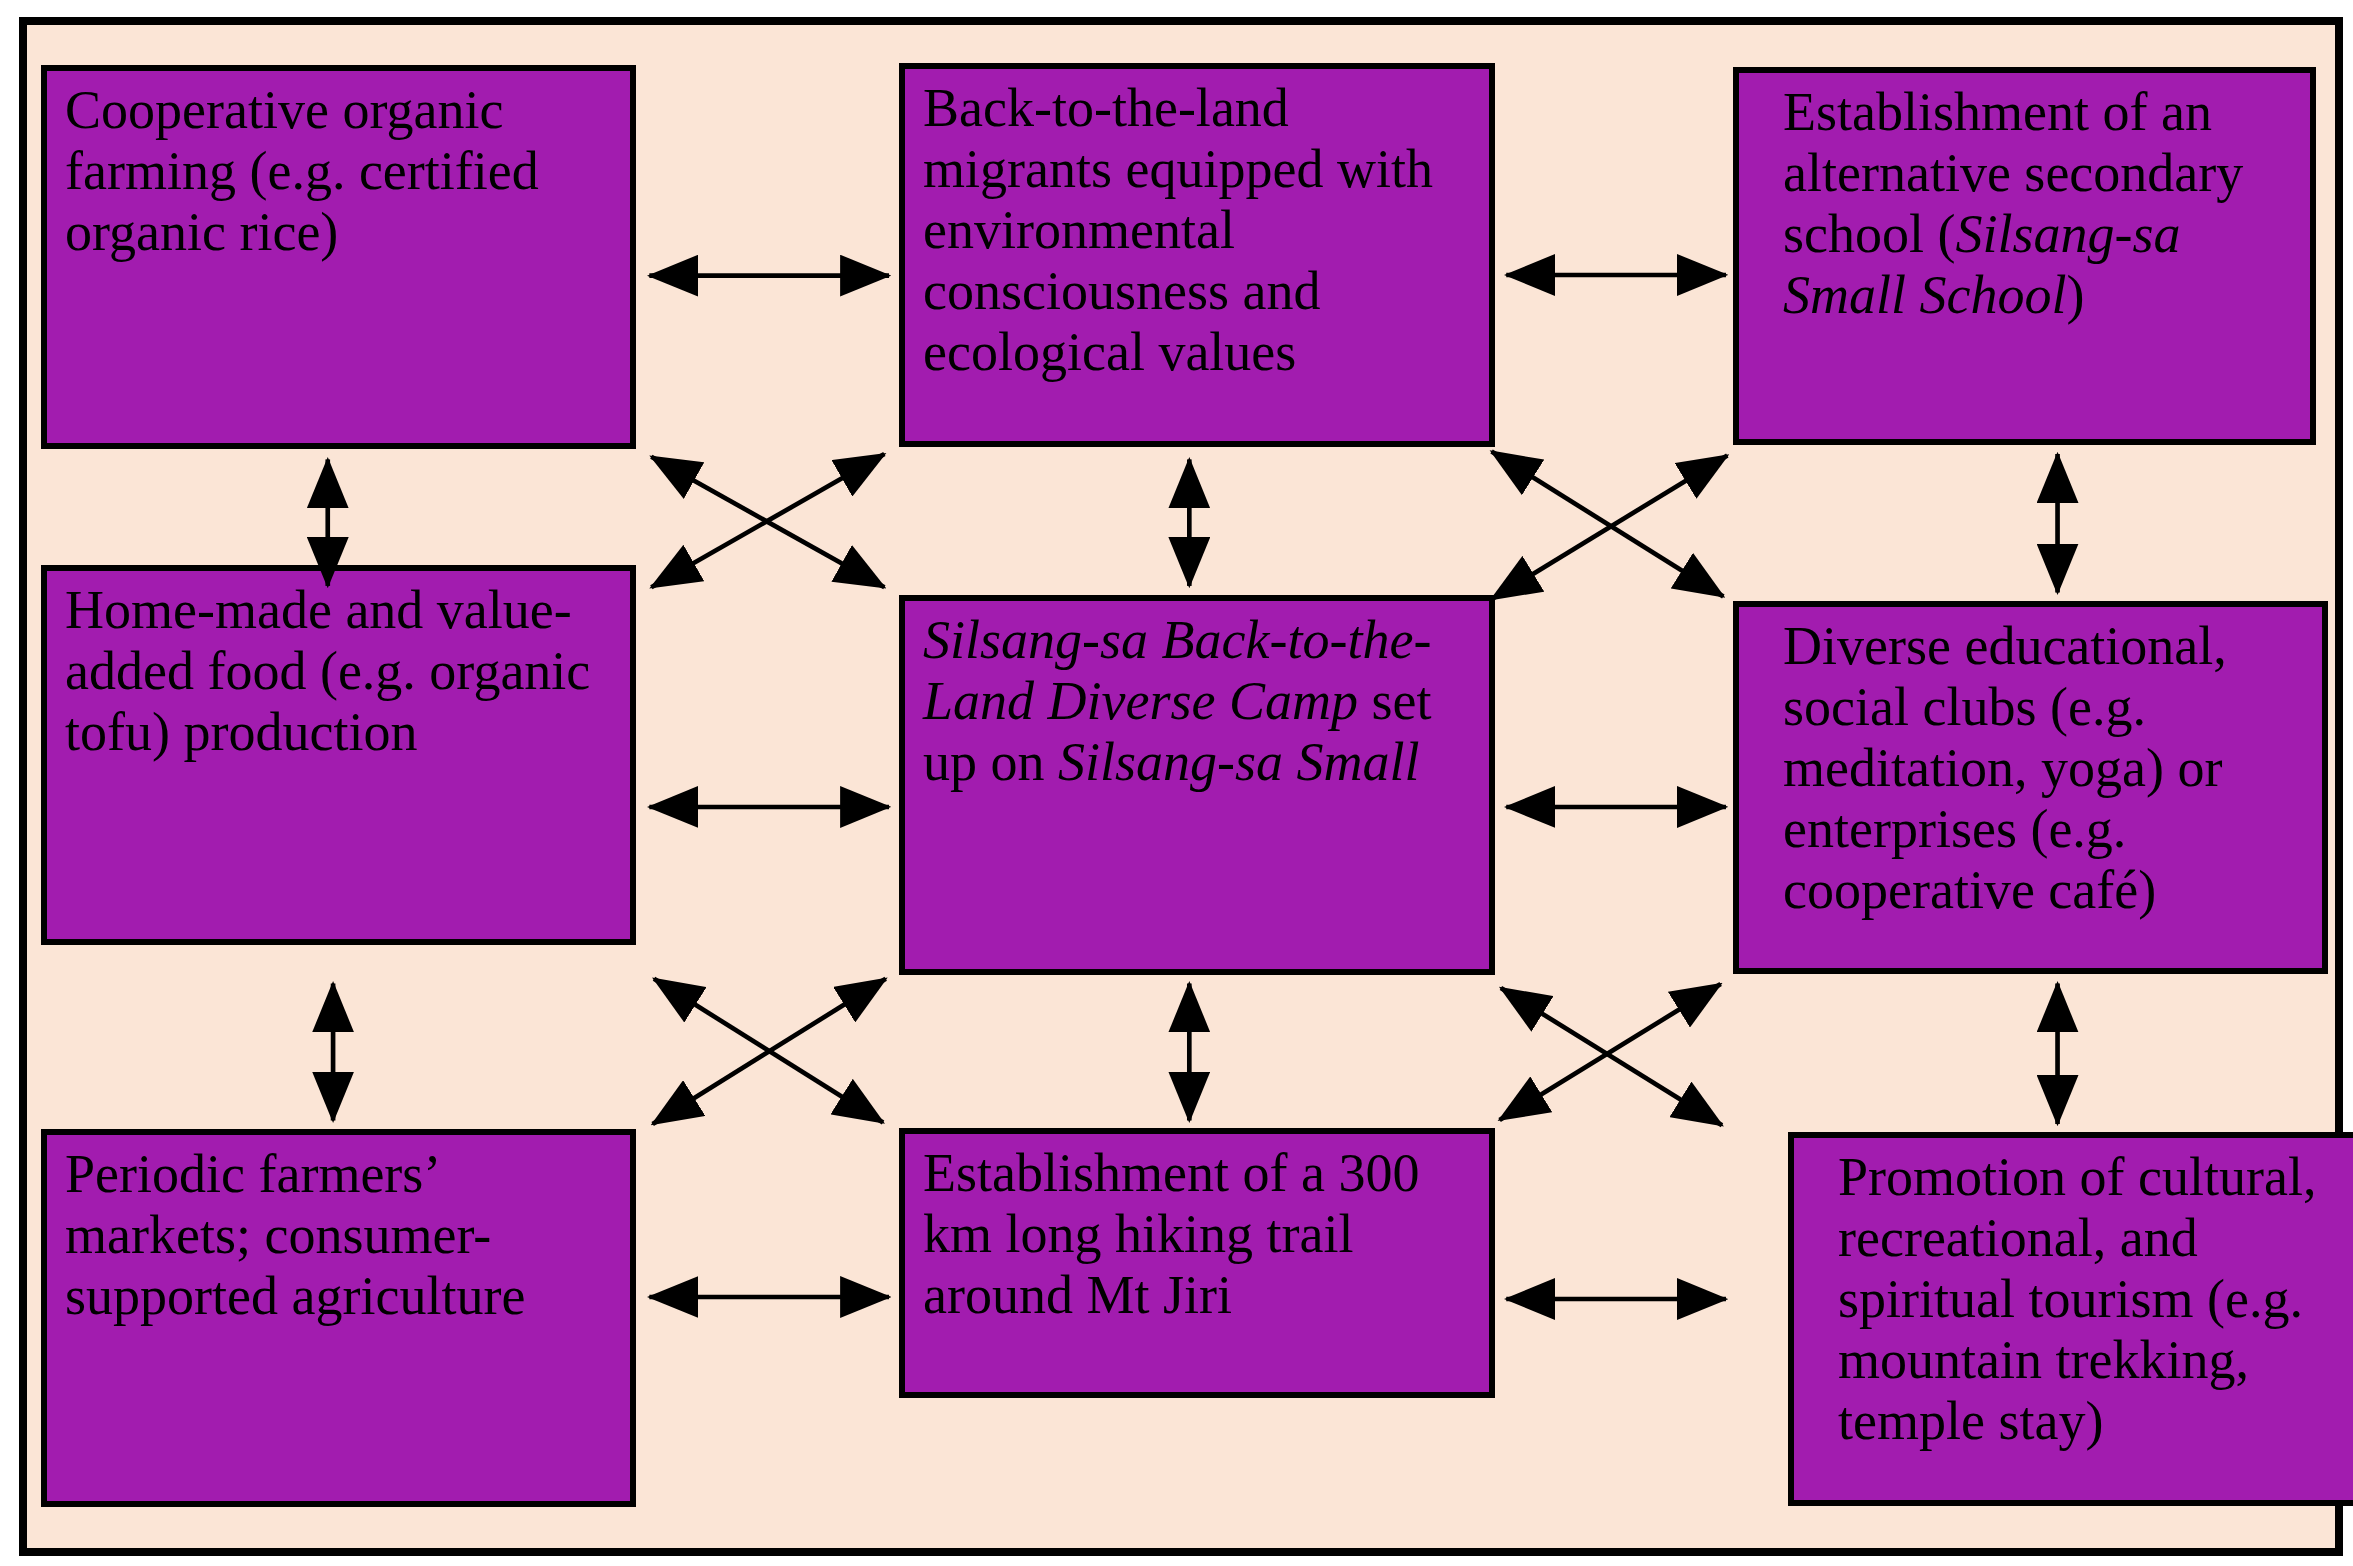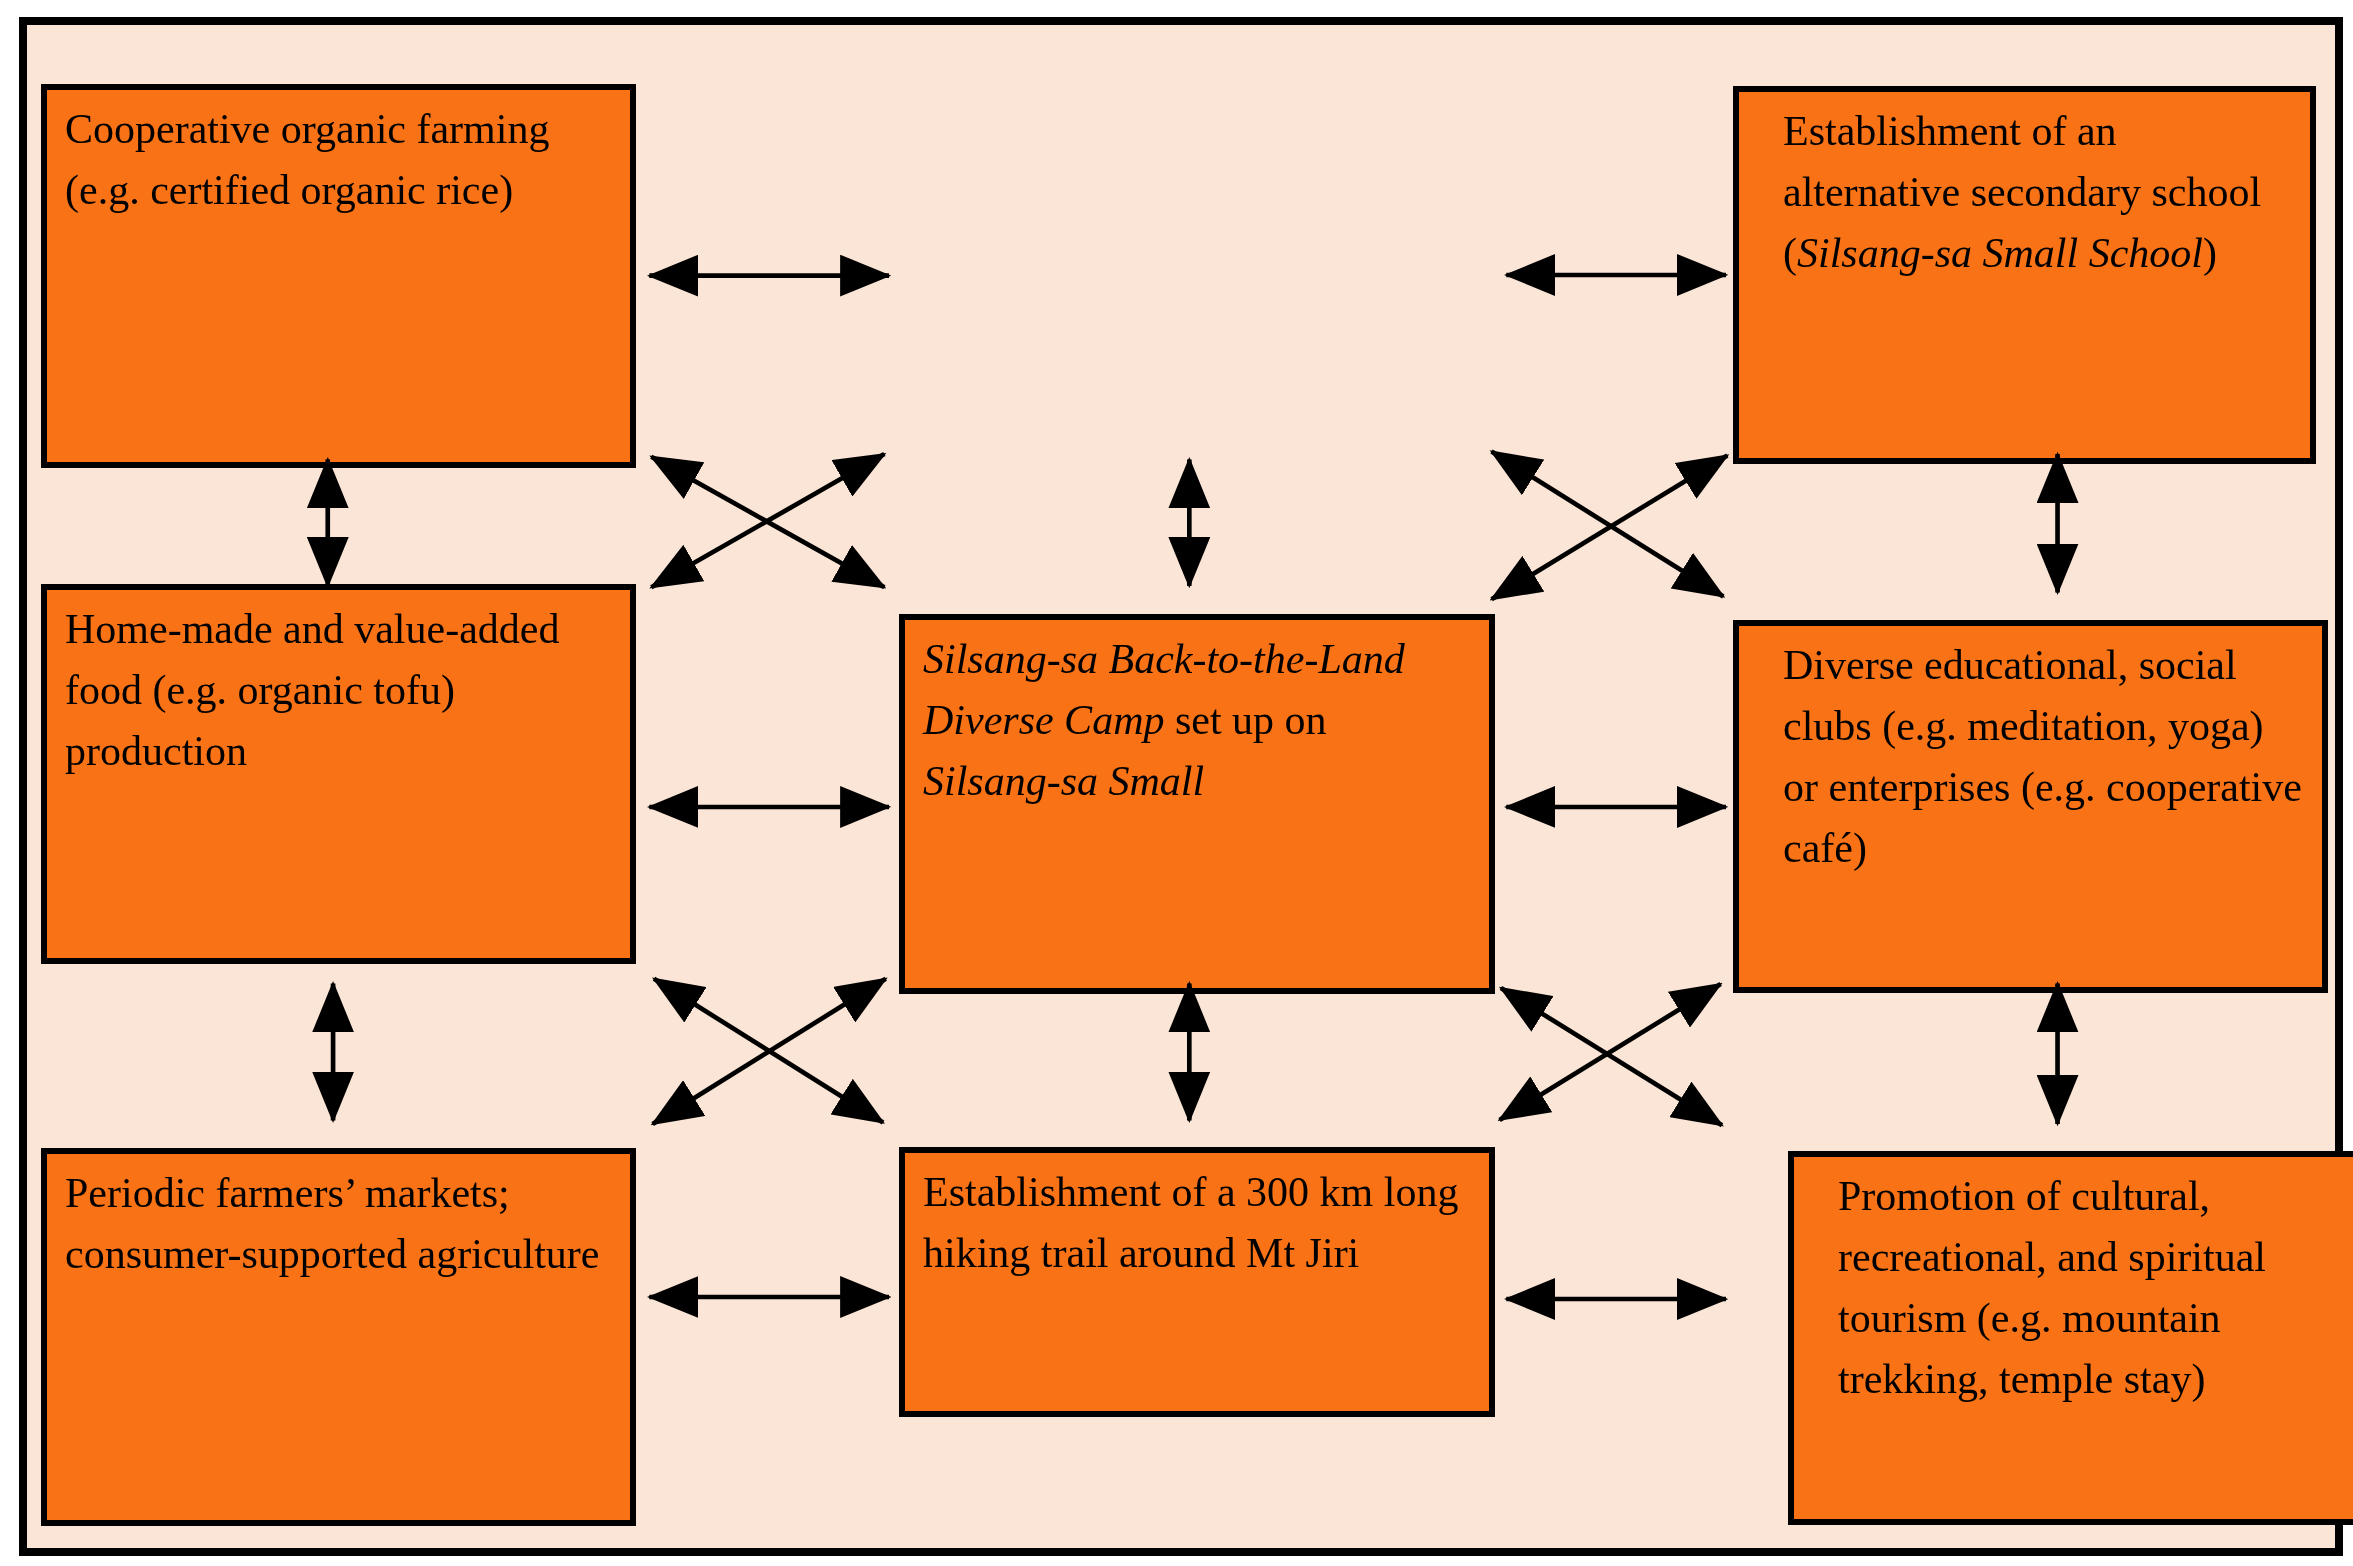--- a/index.html
+++ b/index.html
@@ -14,28 +14,27 @@
   .frame {
     position: absolute;
     left: 18.6px; top: 17.3px;
     width: 2324px; height: 1539px;
     background: #fbe5d6;
     border: 8px solid #000;
     box-sizing: border-box;
   }
   .box {
     position: absolute;
-    background: #f97316;
+    background: #a21caf;
     border: 6px solid #000;
     box-sizing: border-box;
-    font-size: 42px;
+    font-size: 54px;
     line-height: 61px;
     padding: 9.3px 15.3px 6.7px 18px;
     overflow: hidden;
-    margin-top: 19px;
   }
   .box.col3 { padding-right: 14.6px; padding-left: 44px; }
   .box span.it { font-style: italic; }
 
   #box-top-left      { left: 41px;   top: 65px;   width: 595px; height: 384px; }
   #box-top-center    { left: 899px; top: 63px;   width: 596px; height: 384px; }
   #box-top-right     { left: 1733px; top: 67px;  width: 583px; height: 378px; }
   #box-middle-left   { left: 41px;   top: 565px;  width: 595px; height: 380px; }
   #box-center        { left: 899px; top: 595px;  width: 596px; height: 380px; }
   #box-middle-right  { left: 1733px; top: 601px;  width: 595px; height: 373px; }
@@ -54,20 +53,23 @@
   }
 </style>
 </head>
 <body>
 
 <div class="diagram">
   <div class="frame"></div>
 
   <div class="box" id="box-top-left">
     <span><span>Cooperative organic farming (e.g. certified organic rice)</span></span>
+  </div>
+  <div class="box" id="box-top-center">
+    <span><span>Back-to-the-land migrants equipped with environmental consciousness and ecological values</span></span>
   </div>
   <div class="box col3" id="box-top-right">
     <span><span>Establishment of an alternative secondary school (</span><span class="it">Silsang-sa Small School</span><span>)</span></span>
   </div>
   <div class="box" id="box-middle-left">
     <span><span>Home-made and value-added food (e.g. organic tofu) production</span></span>
   </div>
   <div class="box" id="box-center">
     <span><span class="it">Silsang-sa Back-to-the-Land Diverse Camp</span><span> set up on </span><span class="it">Silsang-sa Small</span></span>
   </div>

